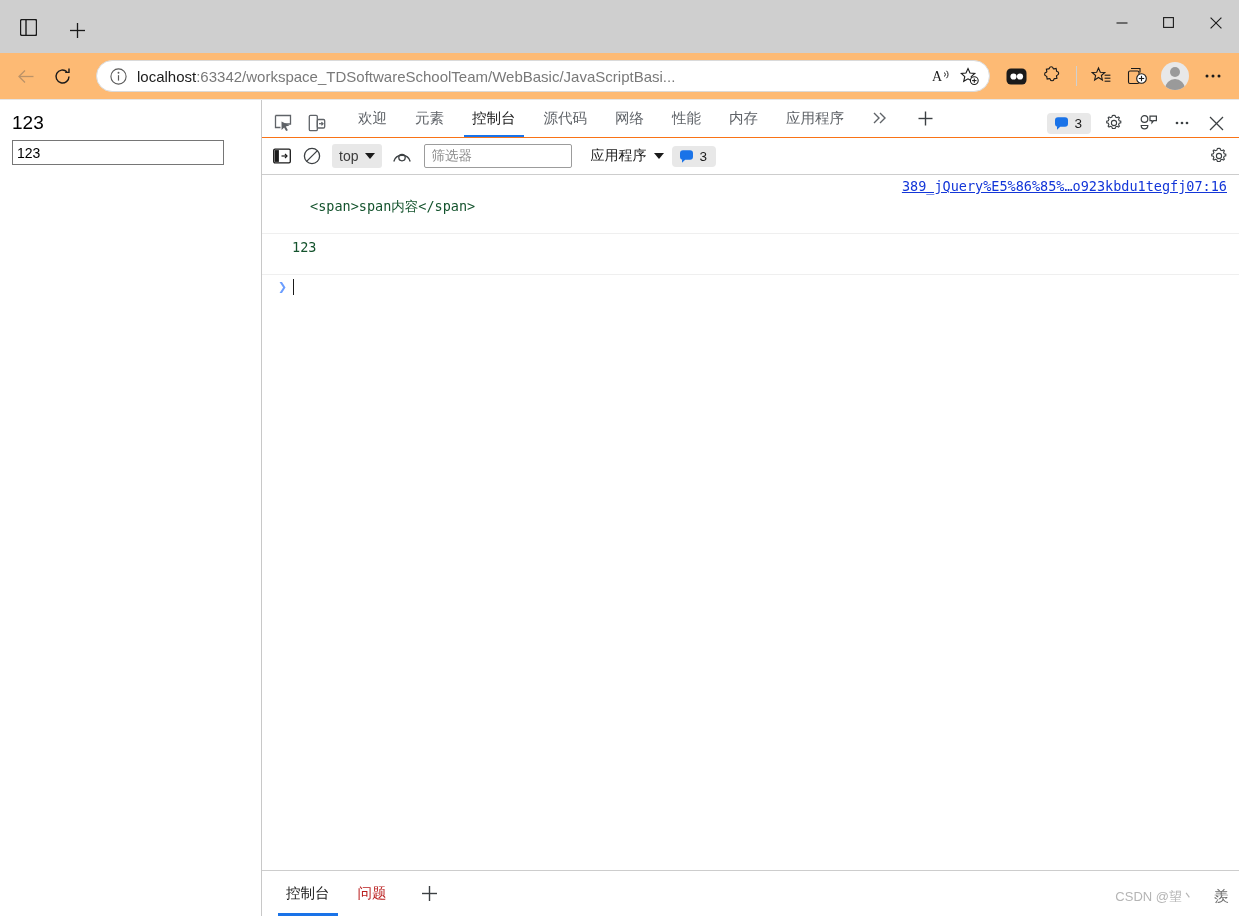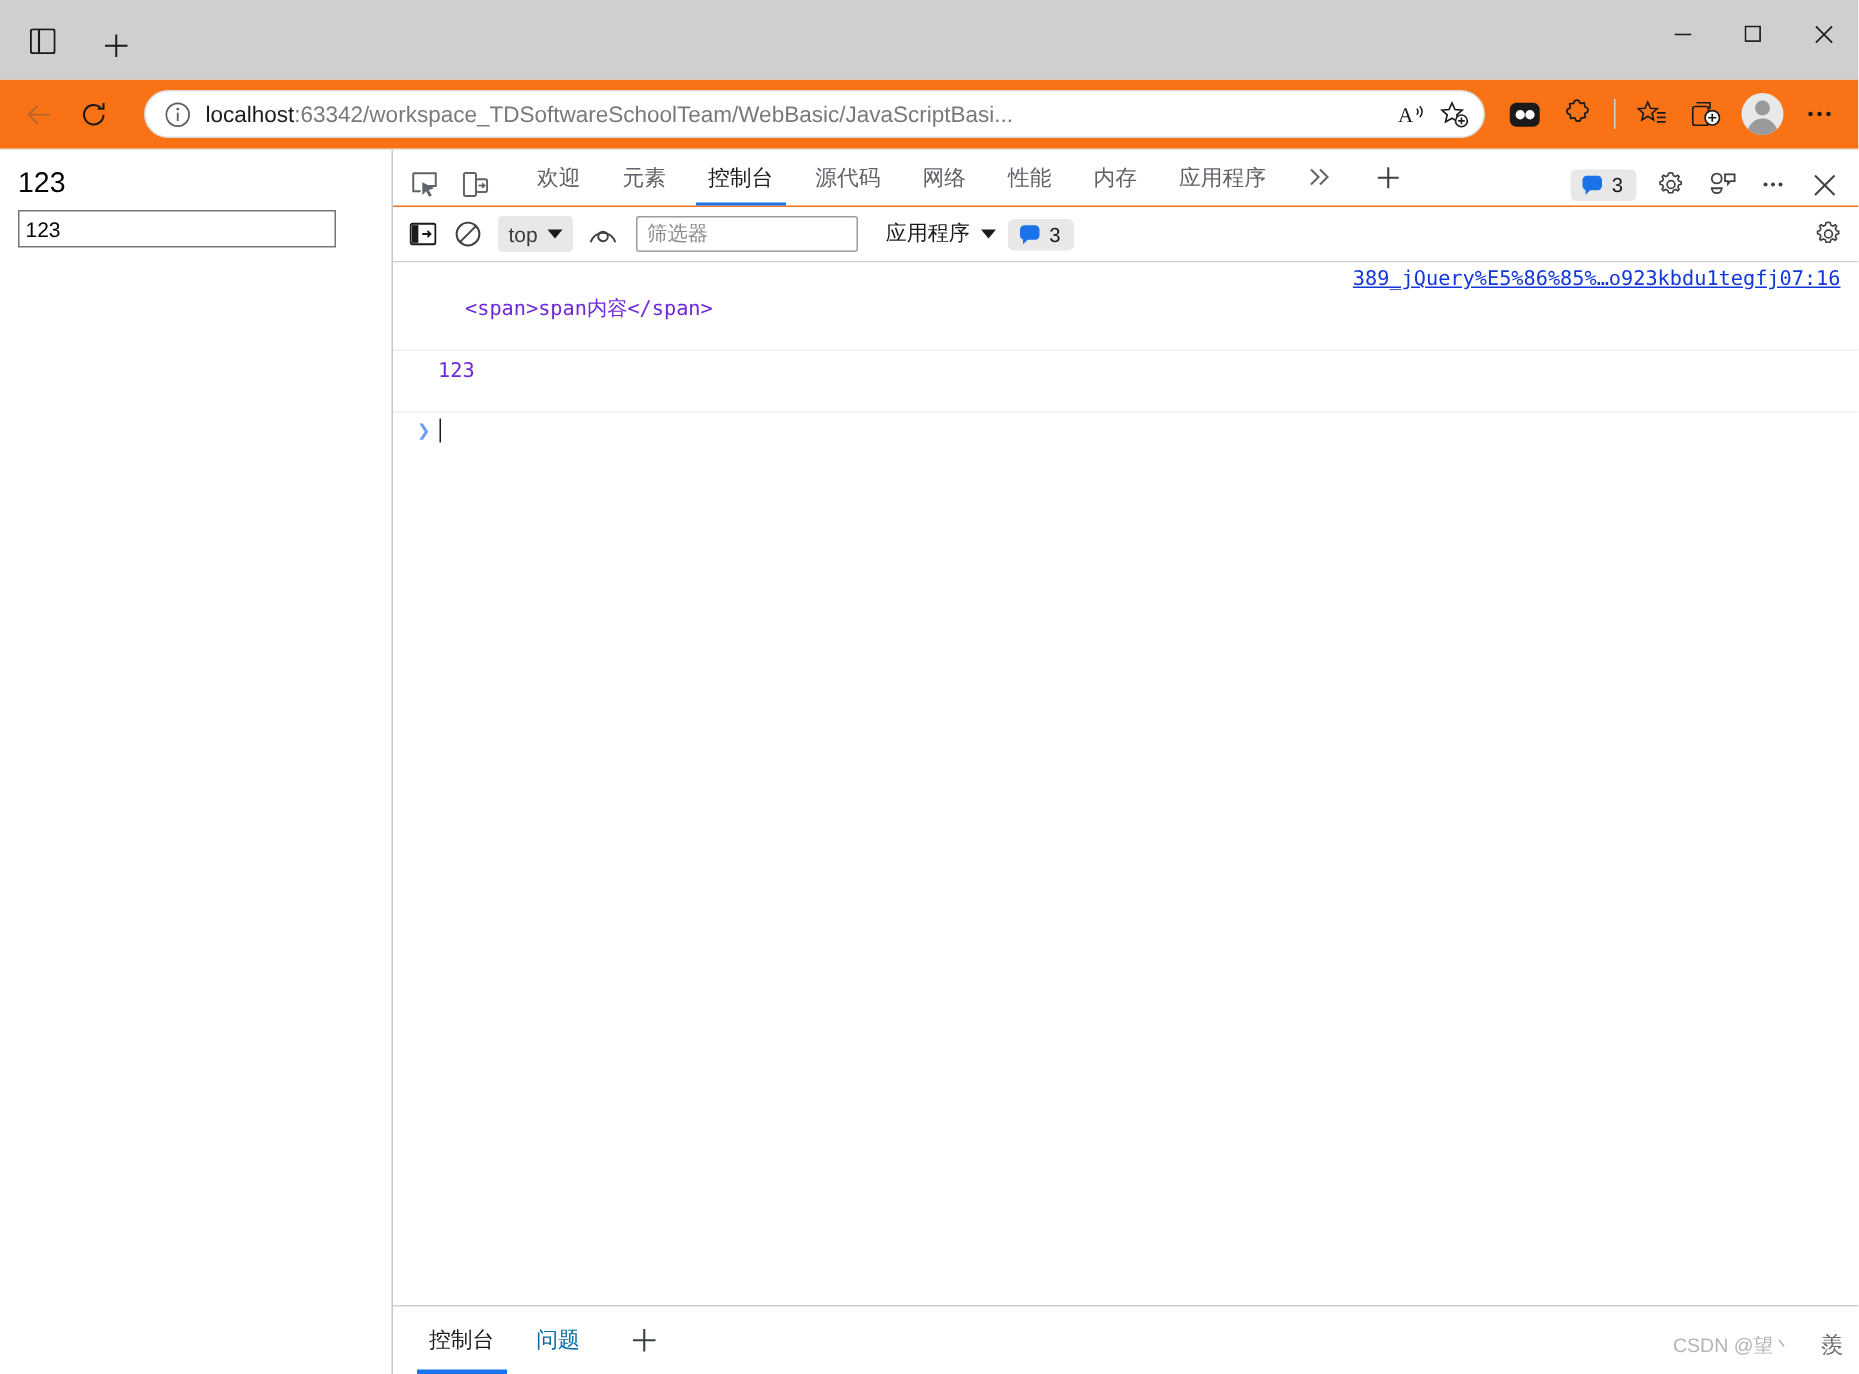--- a/index.html
+++ b/index.html
@@ -54,21 +54,21 @@
     display: flex; align-items: center; justify-content: center; cursor: pointer;
   }
   .win-controls { position: absolute; right: 0; top: 0; display: flex; height: 45px; }
   .win-btn {
     width: 47px; height: 45px; display: flex; align-items: center;
     justify-content: center; cursor: pointer;
   }
 
   
   .addressbar {
-    height: 47px; background: #f97316; display: flex; align-items: center;
+    height: 47px; background: #fdba74; display: flex; align-items: center;
     padding: 0 8px; border-bottom: 1px solid #e6e6e6;
   }
   .nav-btn {
     width: 36px; height: 36px; border-radius: 4px; flex: none;
     display: flex; align-items: center; justify-content: center; cursor: pointer;
   }
   .nav-btn.disabled { opacity: 0.38; cursor: default; }
   .omnibox {
     flex: 1; height: 32px; background: #ffffff; border: 1px solid #dadada;
     border-radius: 16px; margin: 0 8px 0 16px; display: flex; align-items: center;
@@ -172,42 +172,42 @@
 
   
   .console-body { flex: 1; overflow: hidden; background: #fff; position: relative; }
   .msg-row {
     display: flex; align-items: flex-start; justify-content: space-between;
     border-bottom: 1px solid #efefef; padding: 3px 12px 17px 0; min-height: 25px;
   }
   .msg-row.first { padding-top: 1px; min-height: 43px; flex-wrap: wrap; }
   .msg-text {
     font-family: "DejaVu Sans Mono", "Liberation Mono", monospace;
-    font-size: 13.5px; color: #6d28d9; white-space: pre; padding-left: 30px;
+    font-size: 13.5px; color: #14532d; white-space: pre; padding-left: 30px;
     line-height: 20px;
   }
   .msg-text.indented { padding-left: 48px; order: 2; width: 100%; }
   .msg-link {
     font-family: "DejaVu Sans Mono", "Liberation Mono", monospace;
     font-size: 13.5px; color: #1336d8; text-decoration: underline;
     cursor: pointer; white-space: nowrap; line-height: 20px; flex: none;
   }
   .msg-link.top { order: 1; margin-left: auto; }
   .prompt-row { display: flex; align-items: center; height: 24px; padding-left: 16px; }
   .prompt-arrow { color: #6c9eff; font-size: 15px; font-family: "DejaVu Sans Mono", monospace; margin-right: 6px; }
   .caret-line { width: 1px; height: 16px; background: #1a1a1a; }
 
   
   .drawer {
     height: 46px; border-top: 1px solid #cdcdcd; background: #fff;
     display: flex; align-items: stretch; padding-left: 10px; flex: none; position: relative;
   }
   .dw-tab {
     padding: 0 14px; display: flex; align-items: center; font-size: 14.5px;
-    color: #0369a1; cursor: pointer; position: relative; white-space: nowrap;
+    color: #b91c1c; cursor: pointer; position: relative; white-space: nowrap;
   }
   .dw-tab.active { color: #1a1a1a; }
   .dw-tab.active::after {
     content: ""; position: absolute; left: 6px; right: 6px; bottom: 0;
     height: 3px; background: #1a73e8;
   }
   .dw-add { width: 34px; display: flex; align-items: center; justify-content: center; margin-left: 12px; cursor: pointer; }
   .watermark {
     position: absolute; right: 10px; bottom: 10px;
     display: flex; align-items: center; gap: 19px;

